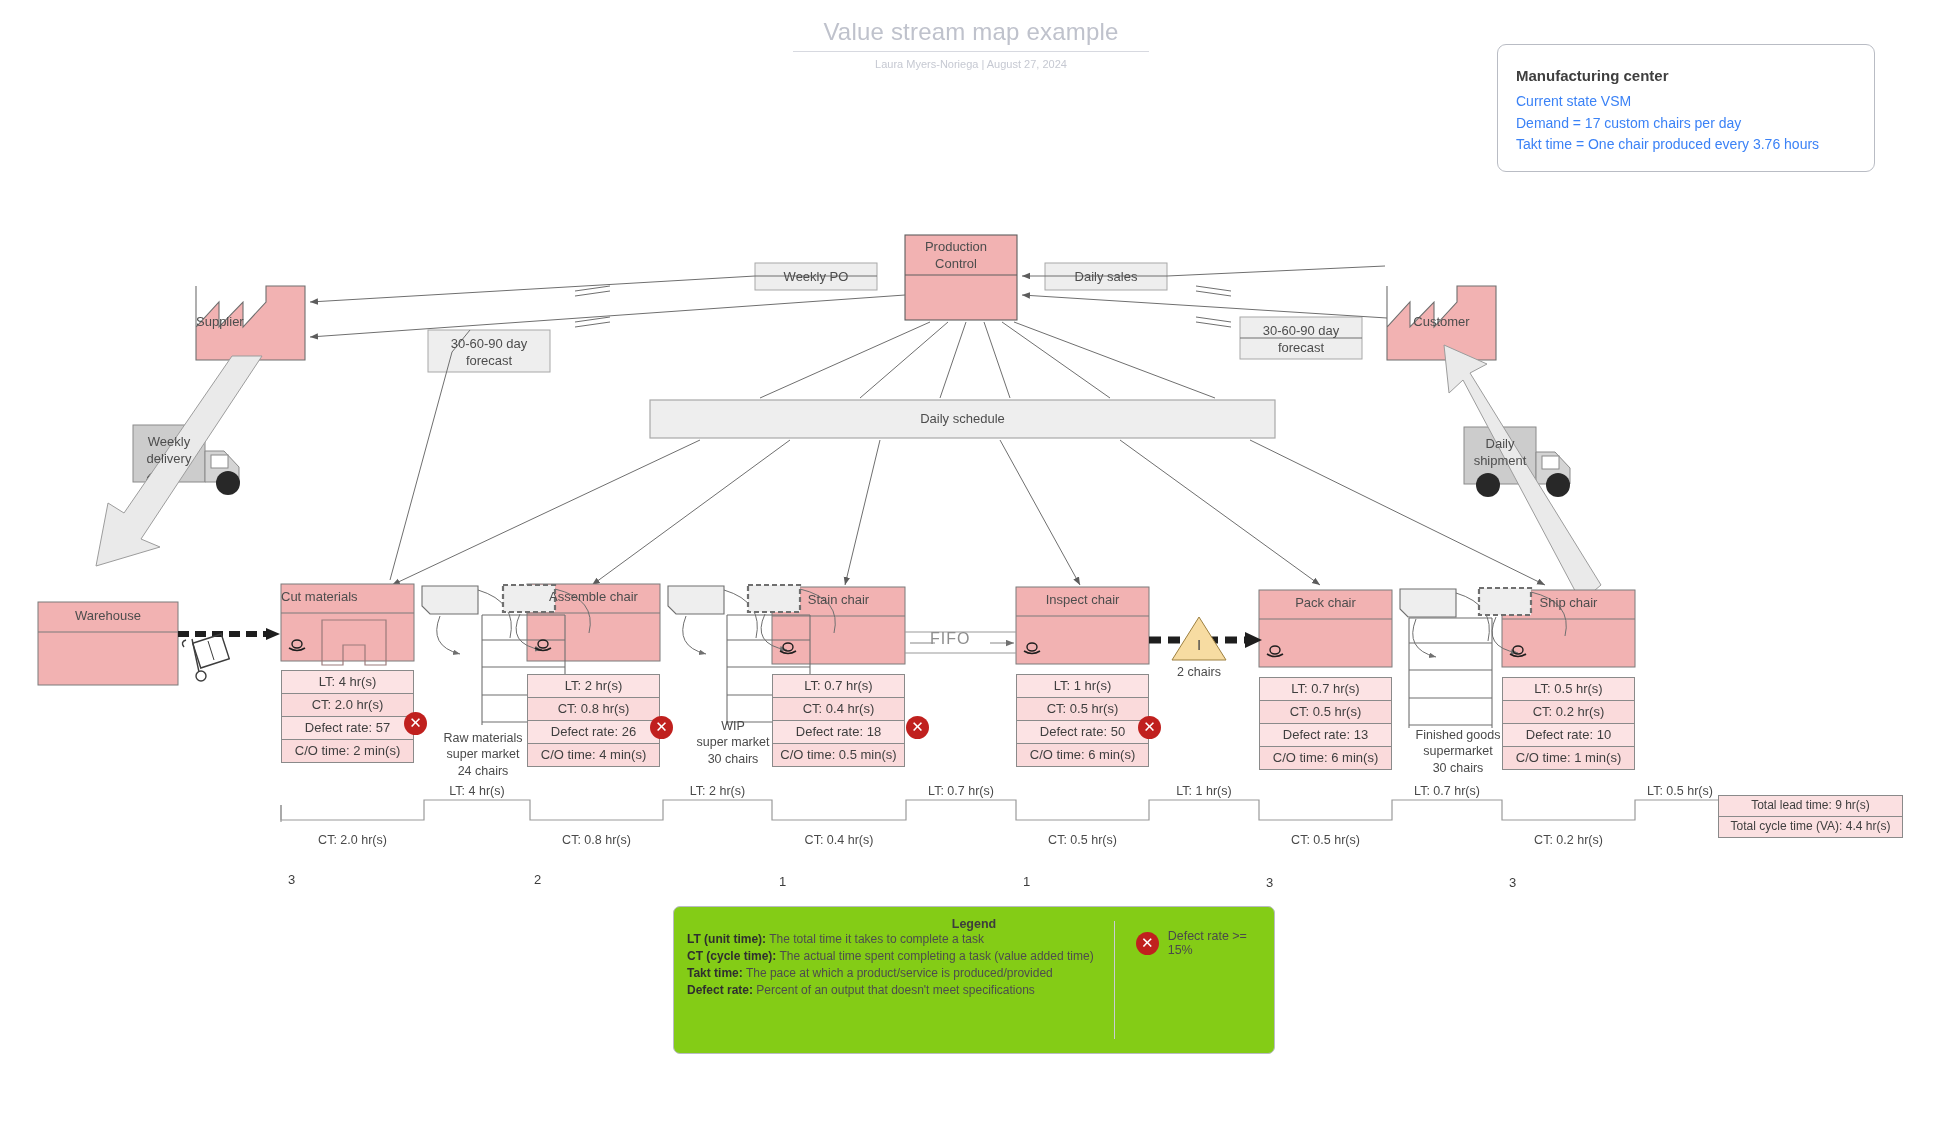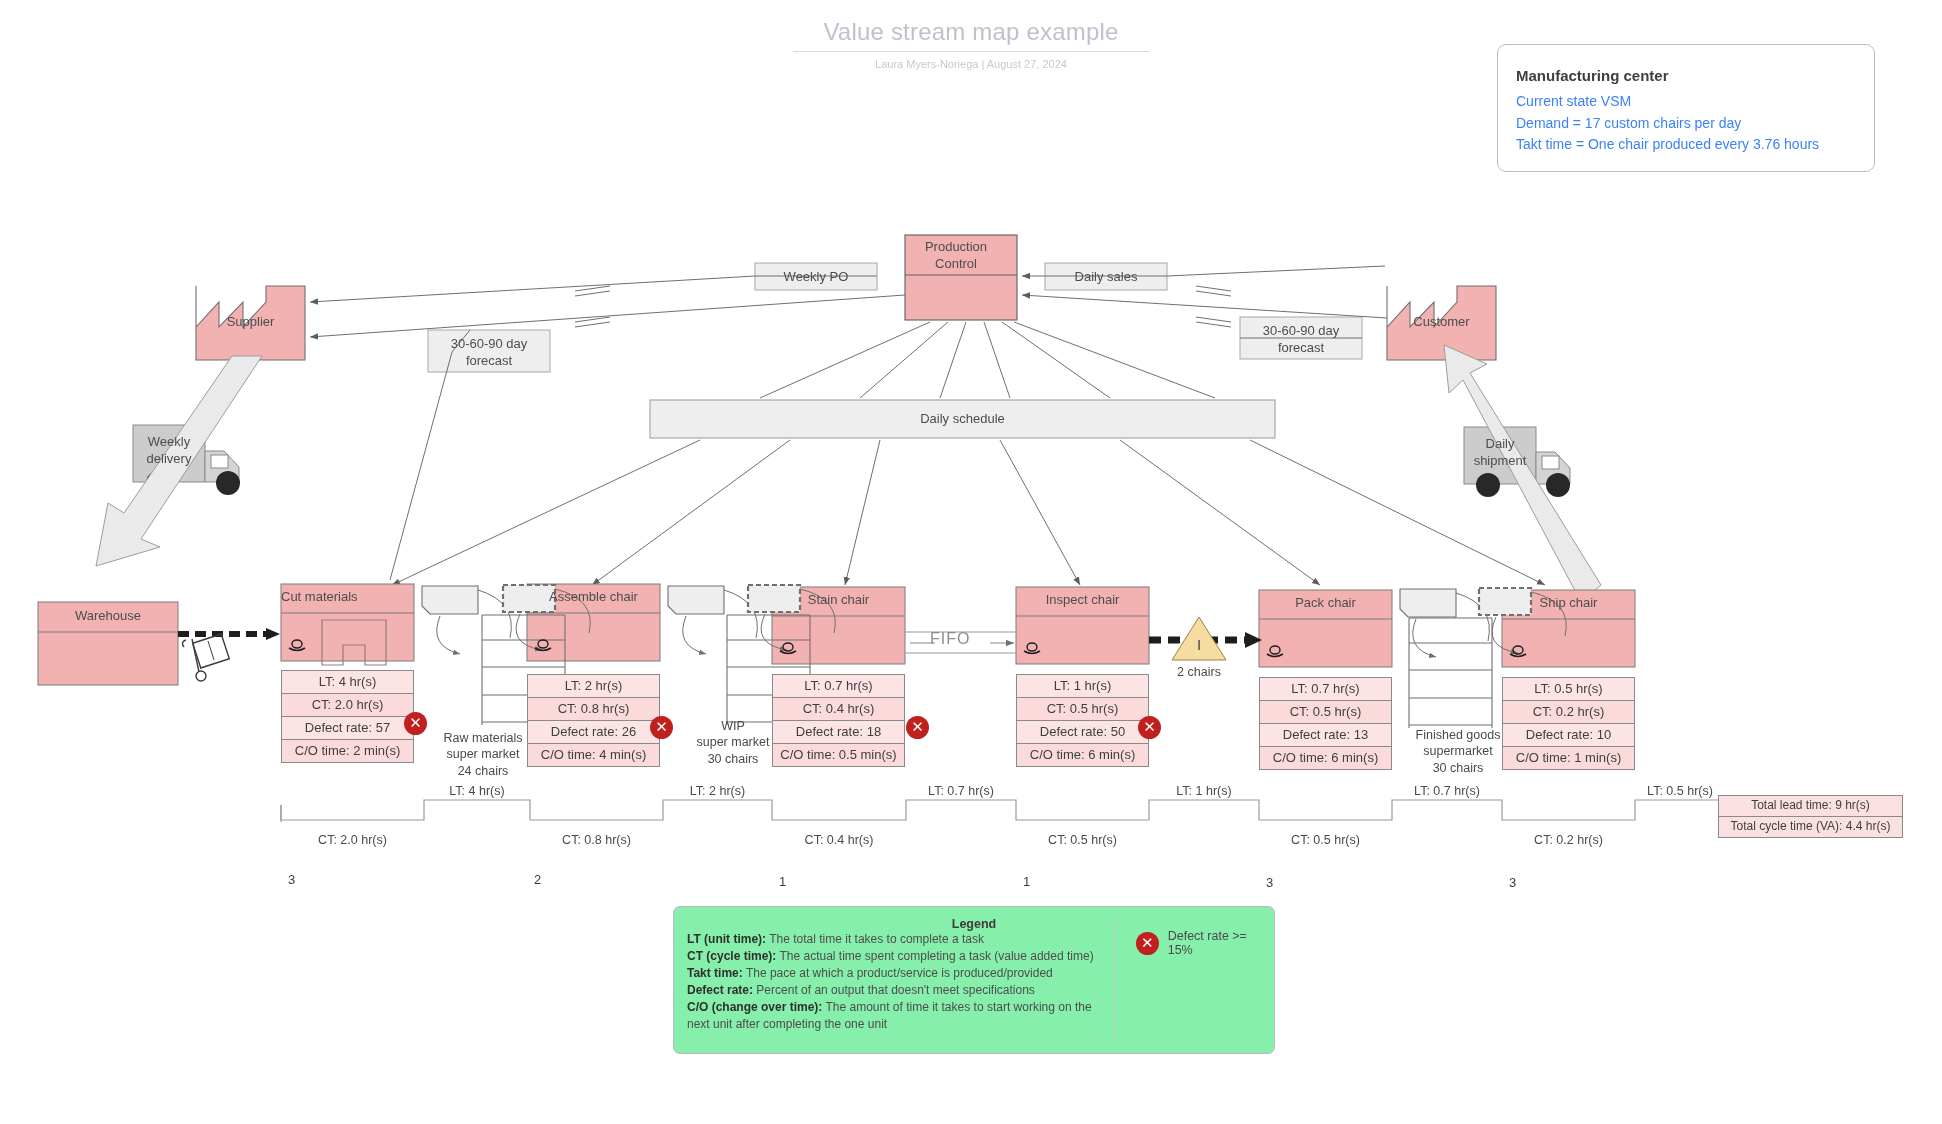--- a/index.html
+++ b/index.html
@@ -35,21 +35,21 @@
   .badge{
     width:23px;height:23px;border-radius:50%;background:#c0201e;
     color:#fff;font-size:15px;font-weight:bold;line-height:23px;text-align:center;
     font-family:"DejaVu Sans", sans-serif;
   }
   .smlabel{font-size:12.5px;color:#4a4a4a;text-align:center;line-height:1.3;}
   .ttext{font-size:12.5px;color:#4a4a4a;text-align:center;white-space:nowrap;}
   
   #legend-box{
     left:673px;top:906px;width:602px;height:148px;border:1px solid #b9bcc4;border-radius:7px;
-    background:#86efac;box-sizing:border-box;
+    background:#84cc16;box-sizing:border-box;
   }
   #legend-title{text-align:center;font-size:12.5px;font-weight:bold;color:#3d3d3d;margin-top:10px;}
   .lg-line{font-size:12px;color:#4d4d4d;line-height:1.42;padding:0 0 0 13px;}
   .lg-line b{color:#2f2f2f;}
   #legend-div{position:absolute;left:440px;top:14px;width:1px;height:118px;background:#c9ccd3;}
   #legend-right{position:absolute;left:462px;top:22px;display:flex;align-items:center;gap:9px;}
   #legend-right span{font-size:12.5px;color:#4a4a4a;}
   
   .tl-lt{position:absolute;font-size:12.5px;color:#4a4a4a;white-space:nowrap;}
   .tl-ct{position:absolute;font-size:12.5px;color:#4a4a4a;white-space:nowrap;}
@@ -261,21 +261,21 @@
   </g>
 
   <g stroke="#9a9a9a" stroke-width="1.2" fill="none">
     <path d="M281,820 L281,805 L281,820 L424,820 L424,800 L530,800 L530,820 L663,820 L663,800 L772,800
              L772,820 L906,820 L906,800 L1016,800 L1016,820 L1149,820 L1149,800 L1259,800
              L1259,820 L1392,820 L1392,800 L1502,800 L1502,820 L1635,820 L1635,800 L1718,800"></path>
     <line x1="281" y1="805" x2="281" y2="822"></line>
   </g>
 </svg>
 
-<div class="abs" style="left:196px;top:314px;width:109px;text-align:center;font-size:13px;">Supplier</div>
+<div class="abs" style="left:196px;top:314px;width:109px;text-align:left;font-size:13px;">Supplier</div>
 <div class="abs" style="left:1387px;top:314px;width:109px;text-align:center;font-size:13px;">Customer</div>
 
 <div class="abs" style="left:905px;top:239px;width:102px;text-align:center;font-size:13px;line-height:1.3;">
   <div>Production</div>
   <div>Control</div>
 </div>
 
 <div class="abs" style="left:755px;top:263px;width:122px;height:27px;line-height:27px;text-align:center;font-size:13px;">Weekly PO</div>
 <div class="abs" style="left:1045px;top:263px;width:122px;height:27px;line-height:27px;text-align:center;font-size:13px;">Daily sales</div>
 
@@ -442,21 +442,18 @@
   </div>
   <div class="lg-line">
     <b>CT (cycle time):</b><span> The actual time spent completing a task (value added time)</span>
   </div>
   <div class="lg-line">
     <b>Takt time:</b><span> The pace at which a product/service is produced/provided</span>
   </div>
   <div class="lg-line">
     <b>Defect rate:</b><span> Percent of an output that doesn't meet specifications</span>
   </div>
-  <div class="lg-line" style="padding-right:165px;">
-    <b>C/O (change over time):</b><span> The amount of time it takes to start working on the next unit after completing the one unit</span>
-  </div>
   <div id="legend-div"></div>
   <div id="legend-right">
     <div class="badge">✕</div>
     <span>Defect rate &gt;= 15%</span>
   </div>
 </div>
 
 </body></html>

